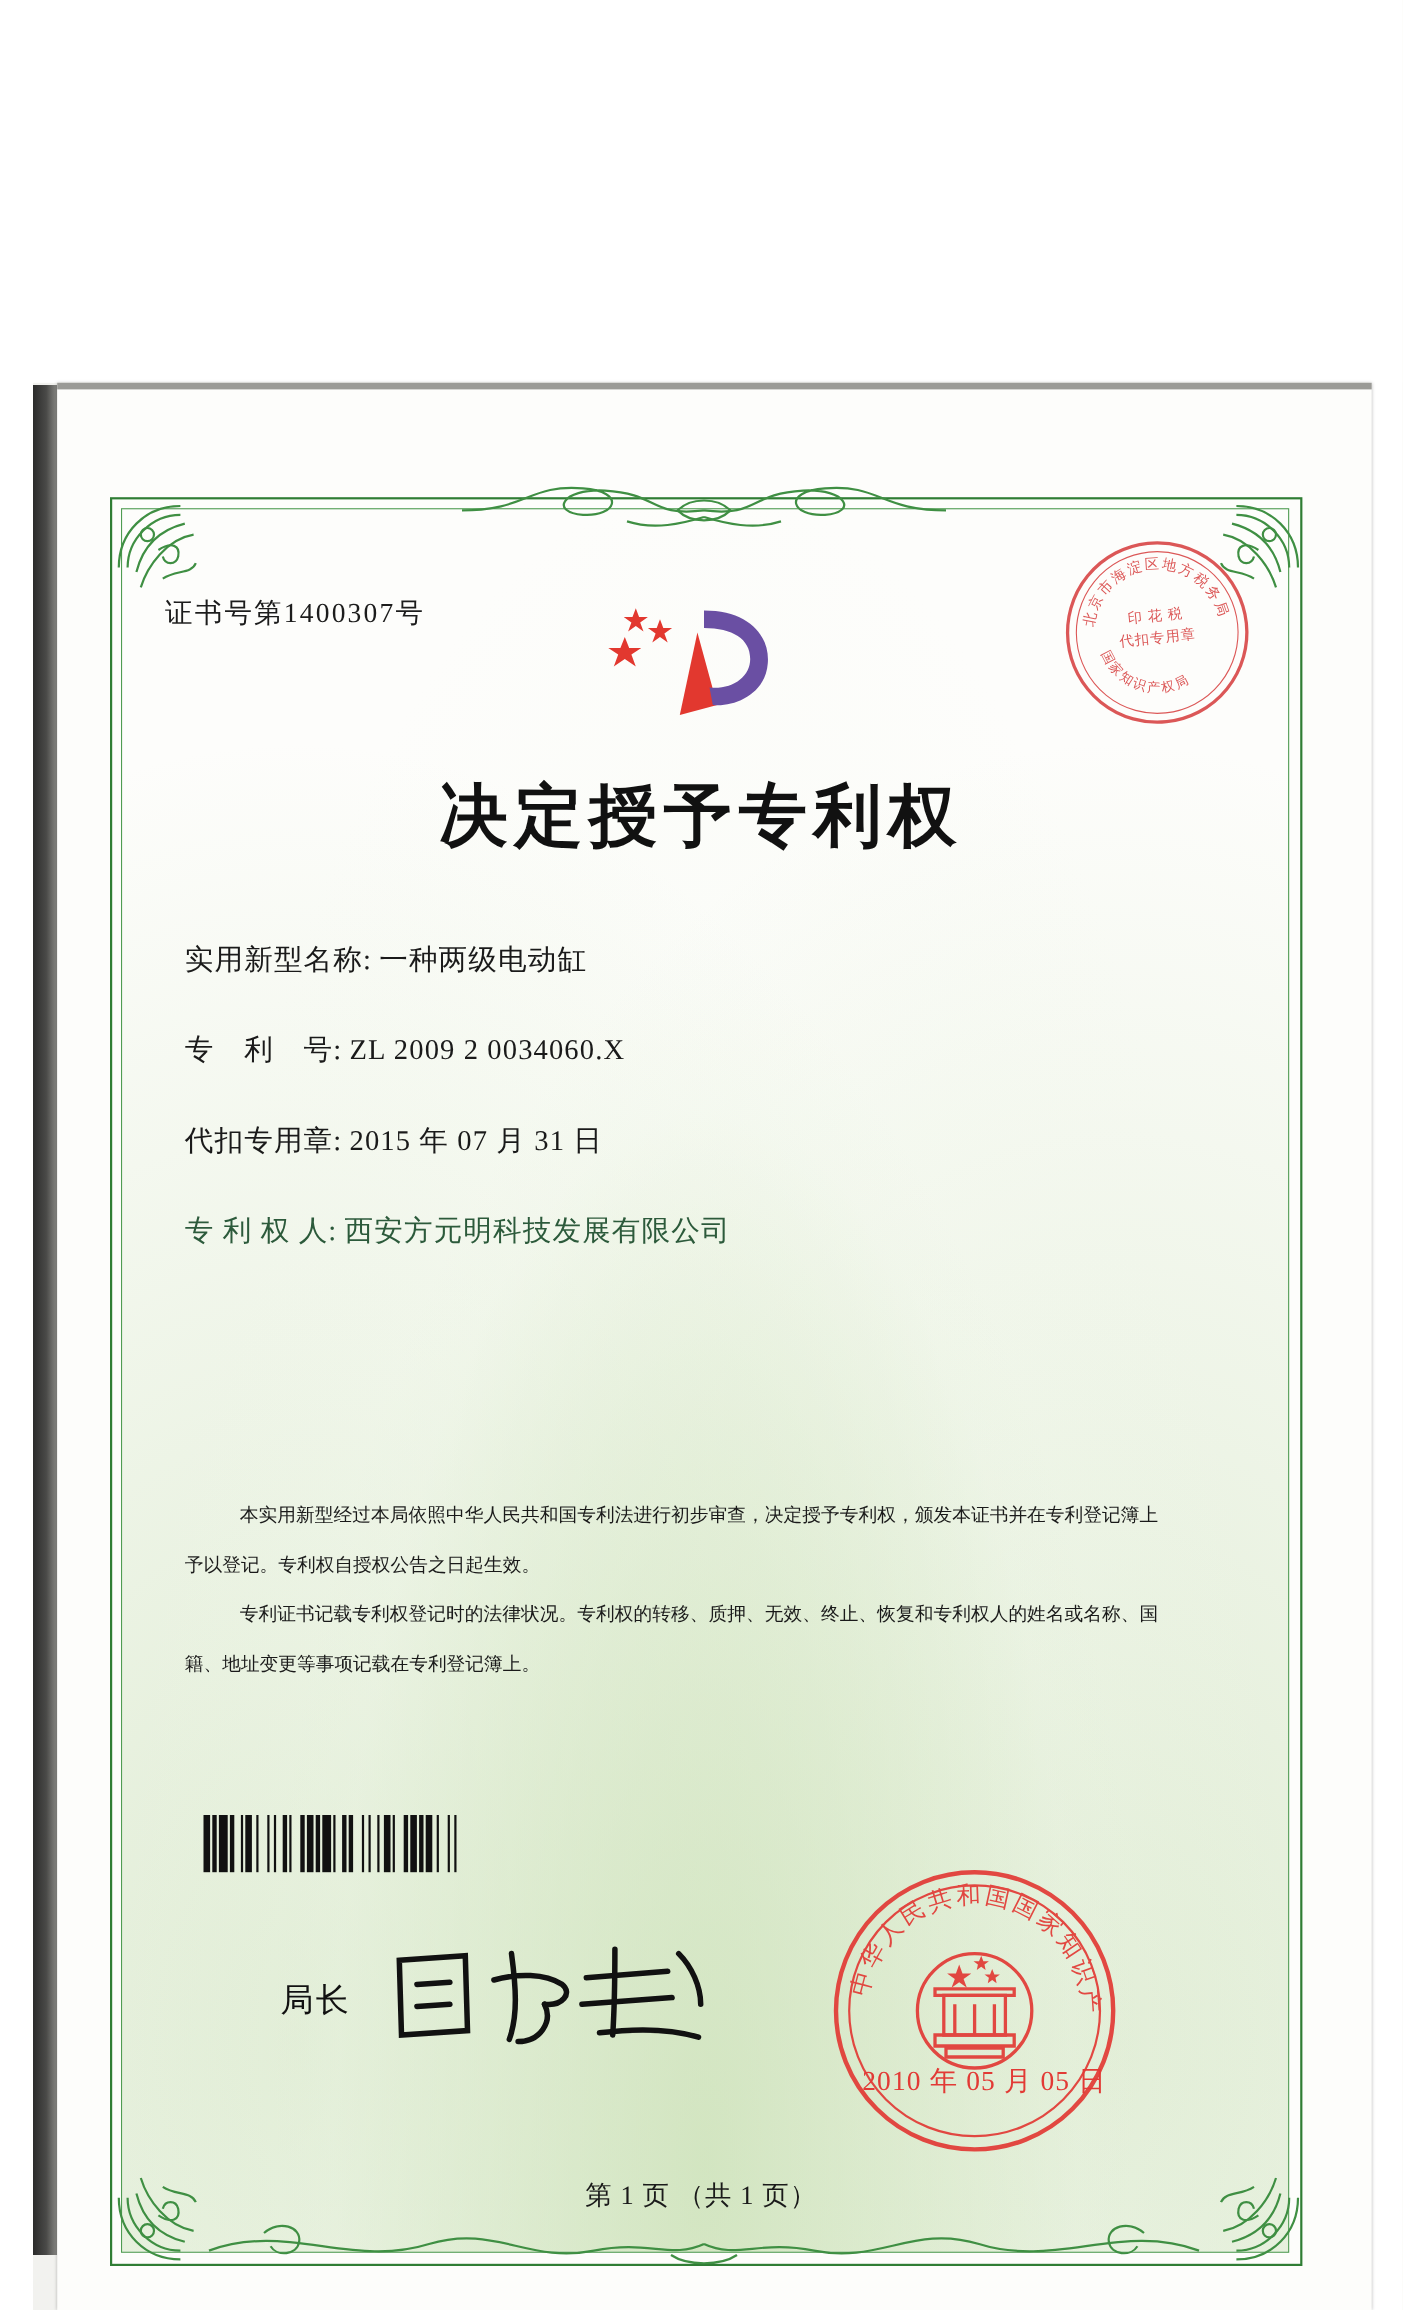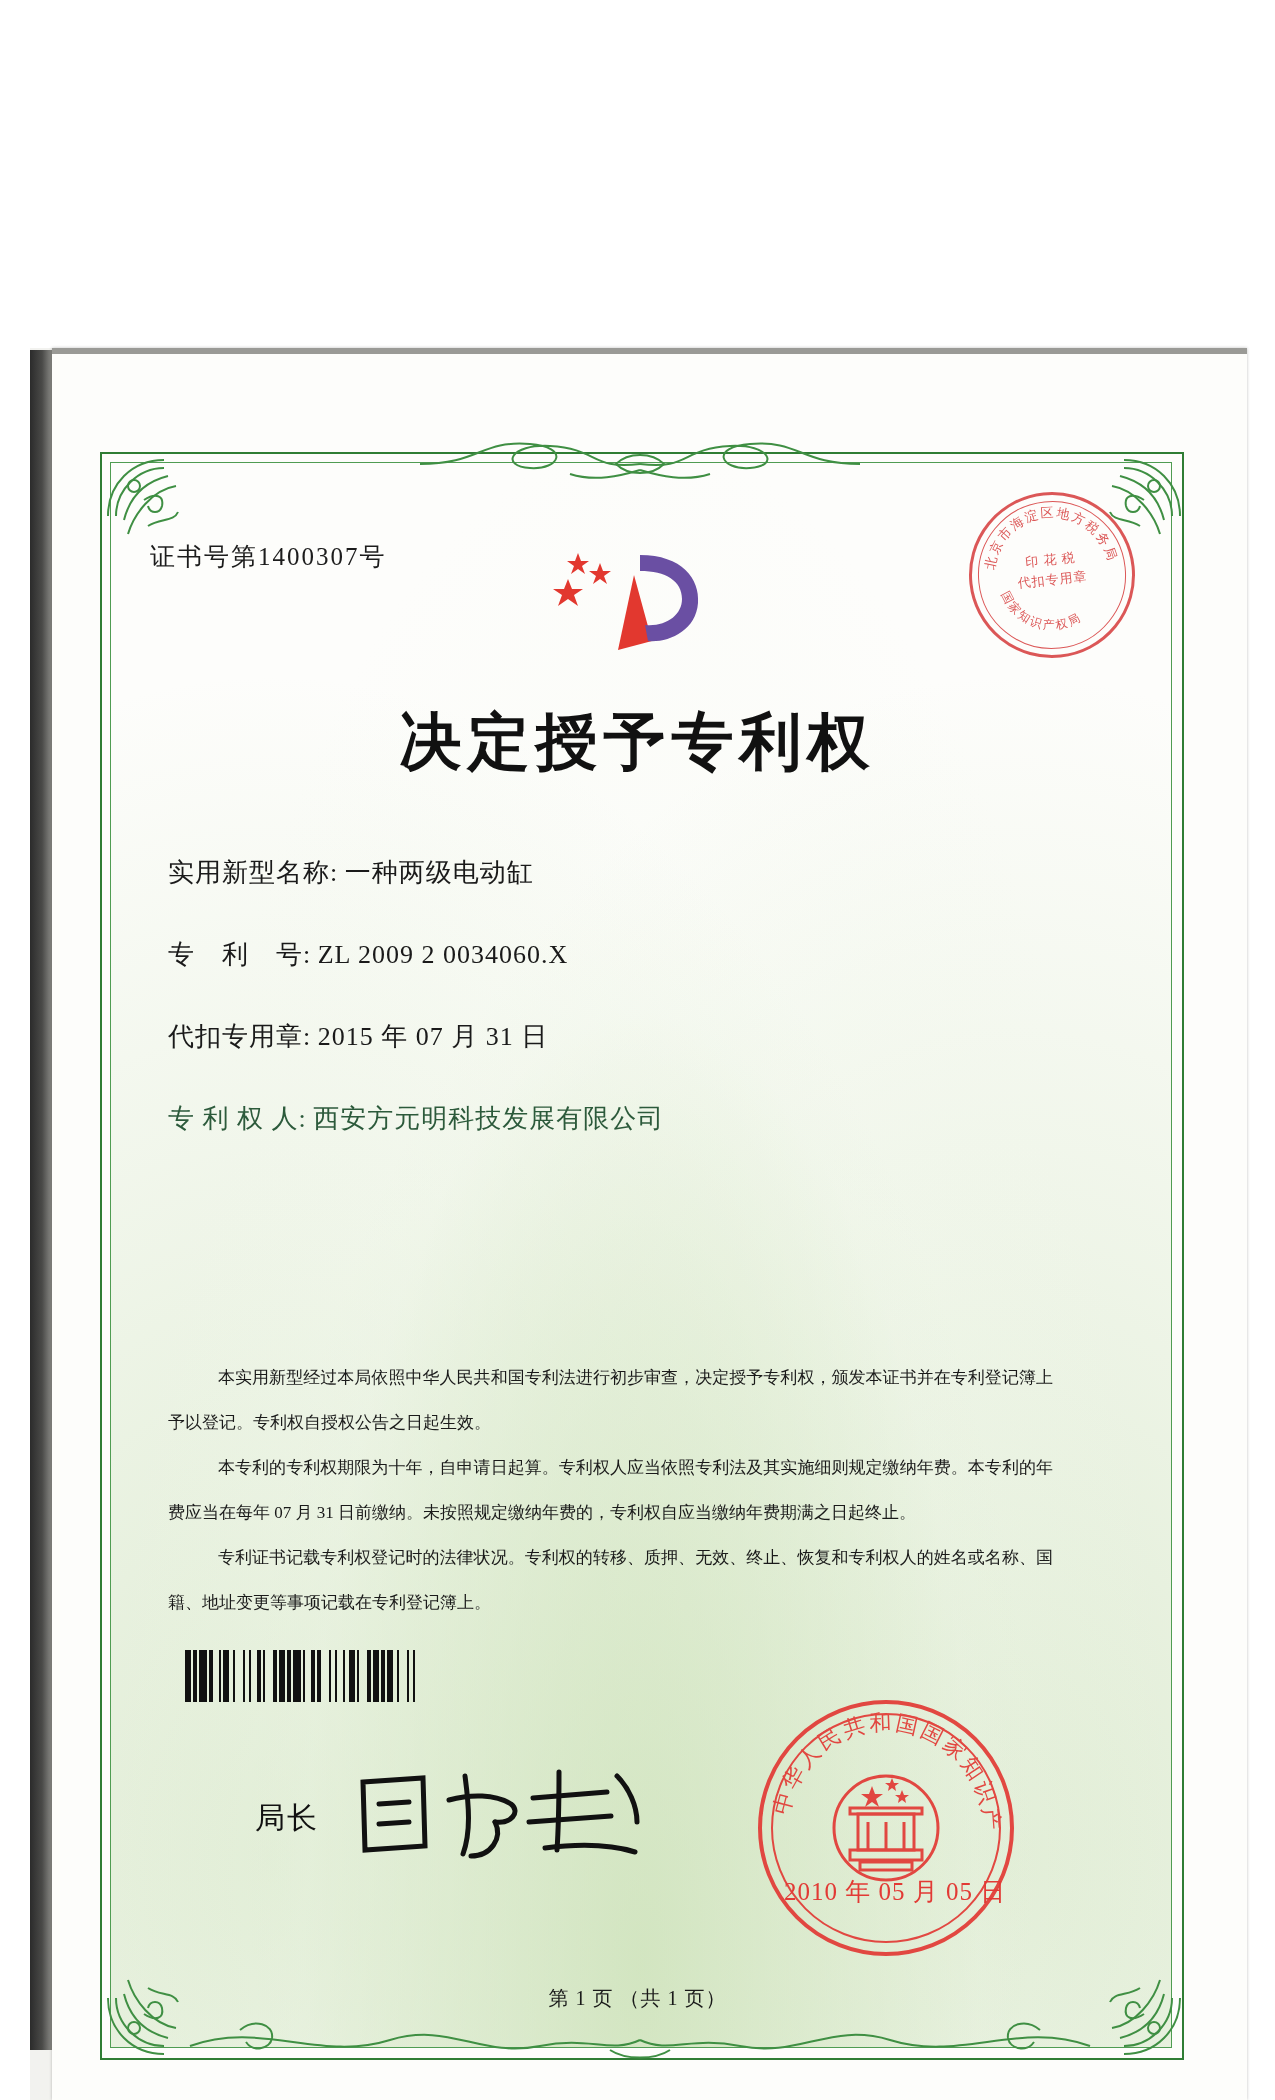--- a/index.html
+++ b/index.html
@@ -146,21 +146,21 @@
     position:absolute;left:9px;top:9px;right:9px;bottom:9px;
     border:2px solid #e23a35;border-radius:50%;
   }
   .stamp-date{
     position:absolute;left:770px;top:1875px;width:250px;text-align:center;
     font-size:25px;color:#e23a35;letter-spacing:1px;
   }
 
   .page-footer{
     position:absolute;left:0;right:0;bottom:88px;text-align:center;
-    font-size:20px;color:#1a1a1a;letter-spacing:1px;
+    font-size:24px;color:#1a1a1a;letter-spacing:1px;
   }
 </style>
 </head>
 <body>
 
 <div class="scan-page"></div>
 <div class="top-white"></div>
 <div class="dark-left"></div>
 <div class="dark-strip"></div>
 <div class="right-white"></div>
@@ -281,21 +281,20 @@
     <span class="val">2015 年 07 月 31 日</span>
   </div>
   <div class="field f-patentee">
     <span class="lbl">专 利 权 人:</span>
     <span class="val">西安方元明科技发展有限公司</span>
   </div>
 </div>
 
 <div class="body-text">
   <p>本实用新型经过本局依照中华人民共和国专利法进行初步审查，决定授予专利权，颁发本证书并在专利登记簿上予以登记。专利权自授权公告之日起生效。</p>
-  <p>本专利的专利权期限为十年，自申请日起算。专利权人应当依照专利法及其实施细则规定缴纳年费。本专利的年费应当在每年 07 月 31 日前缴纳。未按照规定缴纳年费的，专利权自应当缴纳年费期满之日起终止。</p>
   <p>专利证书记载专利权登记时的法律状况。专利权的转移、质押、无效、终止、恢复和专利权人的姓名或名称、国籍、地址变更等事项记载在专利登记簿上。</p>
 </div>
 
 <div class="barcode" id="barcode">
     <i style="width: 6px; background: rgb(17, 17, 17);"></i>
     <i style="width: 2px; background: transparent;"></i>
     <i style="width: 4px; background: rgb(17, 17, 17);"></i>
     <i style="width: 2px; background: transparent;"></i>
     <i style="width: 8px; background: rgb(17, 17, 17);"></i>
     <i style="width: 2px; background: transparent;"></i>

